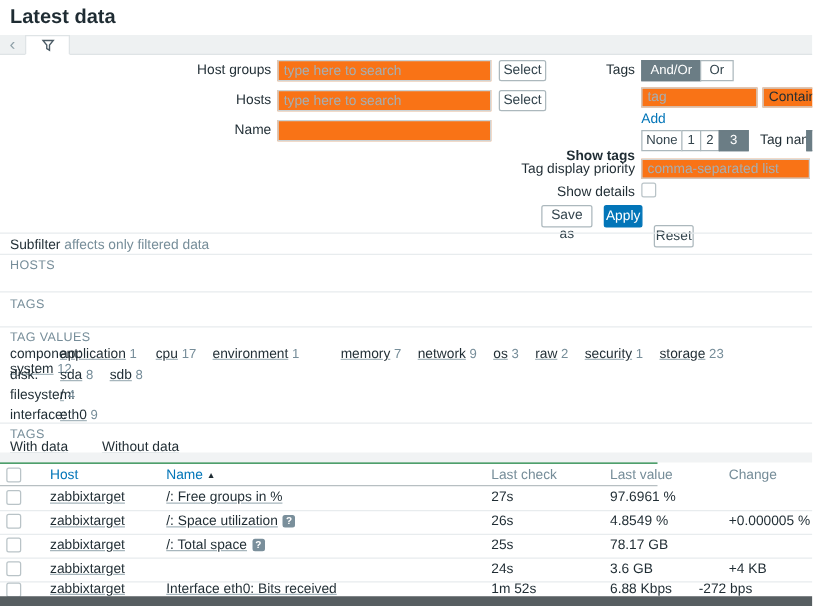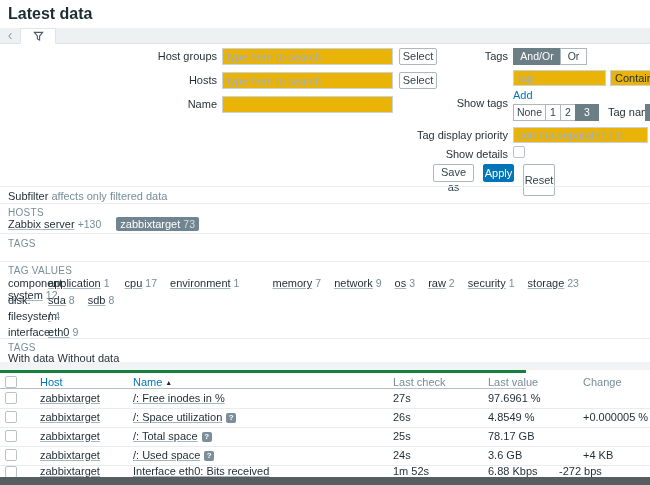--- a/index.html
+++ b/index.html
@@ -6,21 +6,21 @@
   .screen{position:relative;width:650px;height:485px;overflow:hidden;background:#fff;
           font-family:"Liberation Sans",sans-serif;font-size:11px;color:#1f2c33;}
   .abs{position:absolute;}
   .title{font-size:16px;font-weight:bold;color:#1f2c33;}
   
   .tabstrip{background:#eef1f2;border-bottom:1px solid #dfe4e6;}
   .backbtn{color:#8fa0a8;font-size:14px;line-height:15px;text-align:center;cursor:pointer;}
   .tab{background:#fff;border:1px solid #dfe4e6;border-bottom:1px solid #fff;box-sizing:border-box;text-align:center;cursor:pointer;}
   
   .lbl{color:#1f2c33;text-align:right;line-height:17px;white-space:nowrap;}
-  .inp{border:1px solid #ccd3d6;background:#eab308;font-family:"Liberation Sans",sans-serif;font-size:11px;color:#1f2c33;
+  .inp{border:1px solid #ccd3d6;background:#f97316;font-family:"Liberation Sans",sans-serif;font-size:11px;color:#1f2c33;
        padding:0 4px;box-sizing:border-box;outline:none;}
   .inp::placeholder{color:#a4afb5;}
   .btn{background:#fff;border:1px solid #acb8bd;border-radius:2px;font-family:"Liberation Sans",sans-serif;
        font-size:11px;color:#33444d;text-align:center;box-sizing:border-box;cursor:pointer;padding:0;line-height:15px;}
   .btn.primary{background:#0275b8;border-color:#0275b8;color:#fff;}
   .seg{border:1px solid #acb8bd;background:#fff;color:#33444d;font-size:10.5px;box-sizing:border-box;
        display:inline-block;text-align:center;vertical-align:top;height:17px;line-height:15px;cursor:pointer;}
   .seg.sel{background:#6b7d85;border-color:#6b7d85;color:#fff;}
   .link{color:#0275b8;text-decoration:none;cursor:pointer;}
   .cb{width:12px;height:12px;border:1px solid #b9c3c7;border-radius:2px;background:#fff;box-sizing:border-box;cursor:pointer;}
@@ -74,50 +74,46 @@
   <input class="abs inp" style="left: 222px; top: 96px; width: 171px; height: 17px;">
 
   <div class="abs lbl" style="left:420px;top:48px;width:88px;">Tags</div>
   <div class="abs" style="left:513px;top:48px;">
     <span class="seg sel" style="width:48px;">And/Or</span><span class="seg" style="width:27px;margin-left:-1px;">Or</span>
   </div>
   <input class="abs inp" style="left: 513px; top: 70px; width: 93px; height: 16px;" placeholder="tag">
   <div class="abs inp" style="left:610px;top:70px;width:55px;height:16px;line-height:14px;">Contains</div>
   <a class="abs link" style="left:513px;top:89px;">Add</a>
 
-  <div class="abs lbl" style="left:420px;top:95px;width:88px;">Show tags</div>
+  <div class="abs lbl" style="left:420px;top:117px;width:88px;font-weight:bold;">Show tags</div>
   <div class="abs" style="left:513px;top:104px;">
     <span class="seg" style="width:33px;">None</span><span class="seg" style="width:16px;margin-left:-1px;">1</span><span class="seg" style="width:16px;margin-left:-1px;">2</span><span class="seg sel" style="width:24px;margin-left:-1px;">3</span>
   </div>
   <div class="abs lbl" style="left:608px;top:104px;text-align:left;">Tag name</div>
   <span class="abs seg sel" style="left:645px;top:104px;width:14px;"></span>
 
   <div class="abs lbl" style="left:370px;top:127px;width:138px;">Tag display priority</div>
   <input class="abs inp" style="left: 513px; top: 127px; width: 135px; height: 16px;" placeholder="comma-separated list">
 
   <div class="abs lbl" style="left:420px;top:146px;width:88px;">Show details</div>
   <span class="abs cb" style="left:513px;top:146px;"></span>
 
   <button class="abs btn" style="left:433px;top:164px;width:41px;height:18px;">Save as</button>
   <button class="abs btn primary" style="left:483px;top:164px;width:31px;height:18px;">Apply</button>
-  <button class="abs btn" style="left:523px;top:164px;width:32px;height:32px;">Reset</button>
+  <button class="abs btn" style="left:523px;top:180px;width:32px;height:18px;">Reset</button>
 
   <div class="hline" style="top:186px;"></div>
 
   <div class="abs" style="left:8px;top:190px;">
     <span>Subfilter</span>
     <span style="color:#768d99;">affects only filtered data</span>
   </div>
   <div class="hline" style="top:203px;"></div>
 
   <div class="abs sf-head" style="left:8px;top:207px;">HOSTS</div>
-  <div class="abs" style="left:8px;top:218px;">
-    <span class="sf-item"><a class="sf-link">Zabbix server</a><span class="cnt">+130</span></span>
-    <span class="sf-item chip-sel"><span>zabbixtarget</span><span class="cnt">73</span></span>
-  </div>
   <div class="hline" style="top:233px;"></div>
 
   <div class="abs sf-head" style="left:8px;top:238px;">TAGS</div>
   <div class="hline" style="top:261px;"></div>
 
   <div class="abs sf-head" style="left:8px;top:265px;">TAG VALUES</div>
   <div class="abs" style="left:8px;top:277px;">
     <span class="tvname">component:</span>
     <span class="sf-item" style="margin-left:0;text-align:center;"><a class="sf-link">application</a><span class="cnt">1</span></span>
     <span class="sf-item" style="margin-right:10px;"><a class="sf-link">cpu</a><span class="cnt">17</span></span>
@@ -140,39 +136,39 @@
     <span class="sf-item"><a class="sf-link">/</a><span class="cnt">4</span></span>
   </div>
   <div class="abs" style="left:8px;top:326px;">
     <span class="tvname">interface:</span>
     <span class="sf-item"><a class="sf-link">eth0</a><span class="cnt">9</span></span>
   </div>
   <div class="hline" style="top:338px;"></div>
 
   <div class="abs sf-head" style="left:8px;top:342px;">TAGS</div>
   <div class="abs" style="left:8px;top:352px;">
-    <span class="sf-item" style="margin-right:0;"><a class="sf-link">With data</a></span>
+    <span class="sf-item" style="margin-right:24px;"><a class="sf-link">With data</a></span>
     <span class="sf-item"><a class="sf-link">Without data</a></span>
   </div>
 
   <div class="abs grayband" style="left:0;top:362px;width:650px;height:8px;"></div>
 
-  <div class="abs" style="left:0;top:370px;width:526px;height:19px;border-top:3px solid #15803d;border-bottom:1px solid #b7bfc2;box-sizing:border-box;">
+  <div class="abs" style="left:0;top:370px;width:526px;height:19px;border-top:1px solid #15803d;border-bottom:1px solid #b7bfc2;box-sizing:border-box;">
     <span class="abs cb" style="left:5px;top:3px;"></span>
     <a class="abs thlink" style="left:40px;top:0;">Host</a>
     <span class="abs" style="left:133px;top:0;line-height:19px;"><a class="thlink">Name</a><span class="sortarrow">▲</span></span>
     <span class="abs th" style="left:393px;top:0;">Last check</span>
     <span class="abs th" style="left:488px;top:0;">Last value</span>
     <span class="abs th" style="left:583px;top:0;">Change</span>
   </div>
 
   <div class="trow" style="top:389px;">
     <span class="abs cb" style="left:5px;top:3px;"></span>
     <span class="cell" style="left:40px;"><a class="rowlink">zabbixtarget</a></span>
-    <span class="cell" style="left:133px;"><a class="rowlink">/: Free inodes in %</a></span>
+    <span class="cell" style="left:133px;"><a class="rowlink">/: Free groups in %</a></span>
     <span class="cell" style="left:393px;">27s</span>
     <span class="cell" style="left:488px;">97.6961 %</span>
     <span class="cell" style="left:583px;"></span>
   </div>
   <div class="trow" style="top:408px;">
     <span class="abs cb" style="left:5px;top:3px;"></span>
     <span class="cell" style="left:40px;"><a class="rowlink">zabbixtarget</a></span>
     <span class="cell" style="left:133px;"><a class="rowlink">/: Space utilization</a><span class="badge">?</span></span>
     <span class="cell" style="left:393px;">26s</span>
     <span class="cell" style="left:488px;">4.8549 %</span>
@@ -182,21 +178,20 @@
     <span class="abs cb" style="left:5px;top:3px;"></span>
     <span class="cell" style="left:40px;"><a class="rowlink">zabbixtarget</a></span>
     <span class="cell" style="left:133px;"><a class="rowlink">/: Total space</a><span class="badge">?</span></span>
     <span class="cell" style="left:393px;">25s</span>
     <span class="cell" style="left:488px;">78.17 GB</span>
     <span class="cell" style="left:583px;"></span>
   </div>
   <div class="trow" style="top:446px;">
     <span class="abs cb" style="left:5px;top:3px;"></span>
     <span class="cell" style="left:40px;"><a class="rowlink">zabbixtarget</a></span>
-    <span class="cell" style="left:133px;"><a class="rowlink">/: Used space</a><span class="badge">?</span></span>
     <span class="cell" style="left:393px;">24s</span>
     <span class="cell" style="left:488px;">3.6 GB</span>
     <span class="cell" style="left:583px;">+4 KB</span>
   </div>
   <div class="trow" style="top:465px;height:12px;border-bottom:none;">
     <span class="abs cb" style="left:5px;top:1px;"></span>
     <span class="cell" style="left:40px;line-height:13px;"><a class="rowlink">zabbixtarget</a></span>
     <span class="cell" style="left:133px;line-height:13px;"><a class="rowlink">Interface eth0: Bits received</a></span>
     <span class="cell" style="left:393px;line-height:13px;">1m 52s</span>
     <span class="cell" style="left:488px;line-height:13px;">6.88 Kbps</span>

